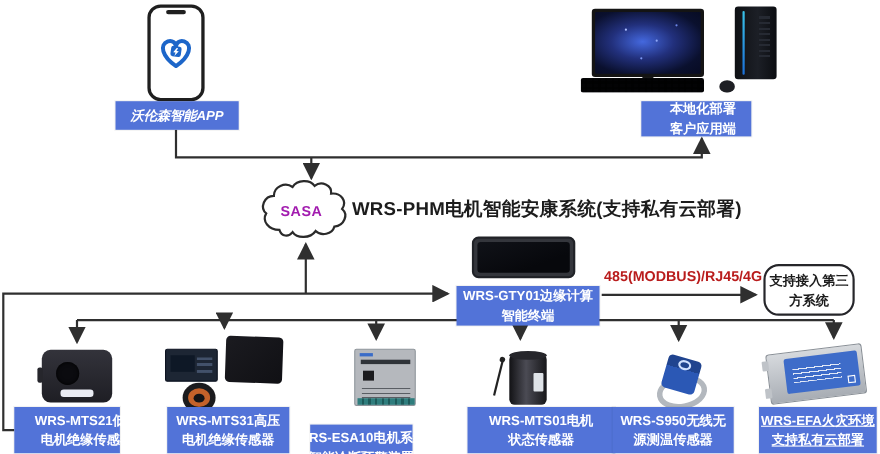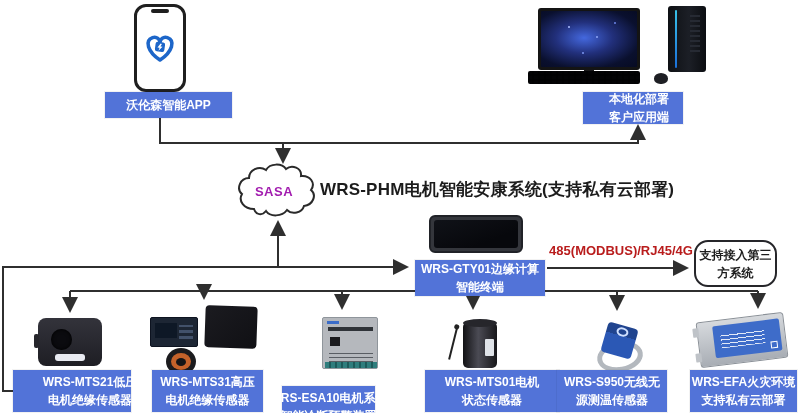--- a/index.html
+++ b/index.html
@@ -146,21 +146,21 @@
   </svg>
 
   <div class="abs node phone">
     <div class="notch"></div>
     <svg class="logo" width="36" height="34" viewBox="0 0 34 32">
       <path d="M17,28 C5,20 2.5,9.5 10,6.8 C14,5.4 17,8.5 17,11.5 C17,8.5 20,5.4 24,6.8 C31.5,9.5 29,20 17,28 Z" fill="none" stroke="#1d66c9" stroke-width="3.4" stroke-linejoin="round"></path>
       <rect x="12.5" y="11" width="9" height="9" rx="2" transform="rotate(8 17 15.5)" fill="#1d66c9"></rect>
       <polygon points="17.6,12.5 14.6,16.2 16.6,16.4 15.6,19.3 19.4,15.4 17.4,15.2 18.8,12.8" fill="#ffffff"></polygon>
     </svg>
   </div>
-  <div class="plate" style="left:105px;top:92px;width:127px;height:26px;">
+  <div class="plate" style="left:105px;top:92px;width:112px;height:26px;font-style:italic;">
     <span>沃伦森智能APP</span>
   </div>
 
   <div class="abs node monitor">
     <div class="screen"></div>
     <div class="dot1"></div>
   </div>
   <div class="abs node stand-neck"></div>
   <div class="abs node stand-base"></div>
   <div class="abs node keyboard"></div>
@@ -232,38 +232,38 @@
   </div>
 
   <div class="abs node efa">
     <div class="panel"></div>
     <div class="plines"></div>
     <div class="psq"></div>
     <div class="tab1"></div>
     <div class="tab2"></div>
   </div>
 
-  <div class="plate" style="left:13px;top:370px;width:118px;height:42px;padding-left:36px;">
+  <div class="plate" style="left:13px;top:370px;width:96px;height:42px;padding-left:36px;">
     <span>WRS-MTS21低压</span>
     <span>电机绝缘传感器</span>
   </div>
   <div class="plate" style="left:152px;top:370px;width:111px;height:42px;">
     <span>WRS-MTS31高压</span>
     <span>电机绝缘传感器</span>
   </div>
   <div class="plate" style="left:282px;top:386px;width:93px;height:42px;">
     <span>WRS-ESA10电机系统</span>
     <span>智能诊断预警装置</span>
   </div>
   <div class="plate" style="left:425px;top:370px;width:134px;height:42px;">
     <span>WRS-MTS01电机</span>
     <span>状态传感器</span>
   </div>
   <div class="plate" style="left:557px;top:370px;width:110px;height:42px;">
     <span>WRS-S950无线无</span>
     <span>源测温传感器</span>
   </div>
-  <div class="plate" style="left:690px;top:370px;width:107px;height:42px;">
+  <div class="plate" style="left:690px;top:370px;width:107px;height:42px;text-decoration:underline;">
     <span>WRS-EFA火灾环境</span>
     <span>支持私有云部署</span>
   </div>
 
 </div>
 
 </body></html>

